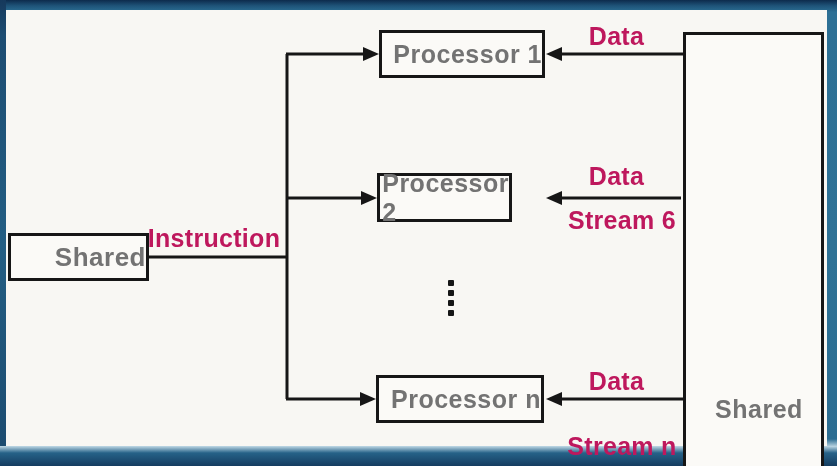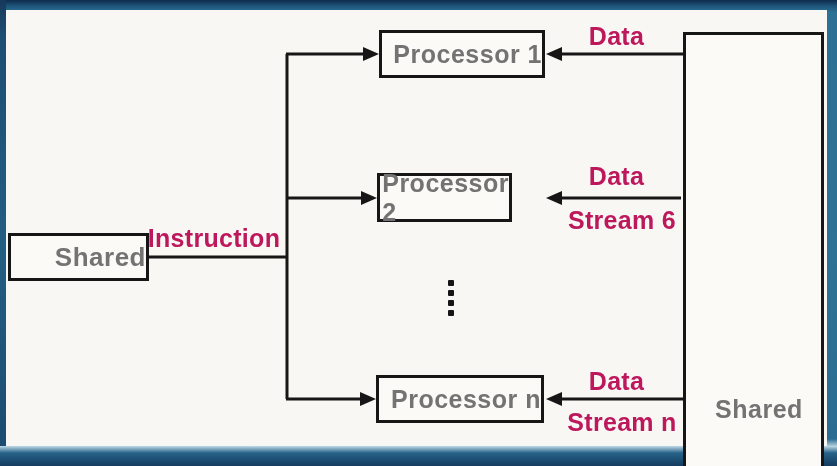--- a/index.html
+++ b/index.html
@@ -43,21 +43,21 @@
     position:absolute; font-weight:bold; font-size:25px; color:#be185d;
     text-align:center; line-height:28px; letter-spacing:0.3px; white-space:nowrap;
   }
   .lbl-instr1 { left:138px; top:214px; width:140px; }
   .lbl-instr2 { left:144px; top:251px; width:124px; }
   .lbl-data1   { left:563px; top:12px;  width:95px;  }
   .lbl-stream1 { left:555px; top:52px;  width:122px; }
   .lbl-data2   { left:563px; top:152px; width:95px;  }
   .lbl-stream2 { left:555px; top:196px; width:122px; }
   .lbl-datan   { left:563px; top:357px; width:95px;  }
-  .lbl-streamn { left:555px; top:398px; width:122px; }
+  .lbl-streamn { left:555px; top:422px; width:122px; }
 
   .vdots {
     position:absolute; left:442px; top:270px;
     display:flex; flex-direction:column; gap:4px; align-items:center;
   }
   .vdots .dot { width:6px; height:6px; background:#161616; border-radius:1px; }
 </style>
 </head>
 <body>
 

